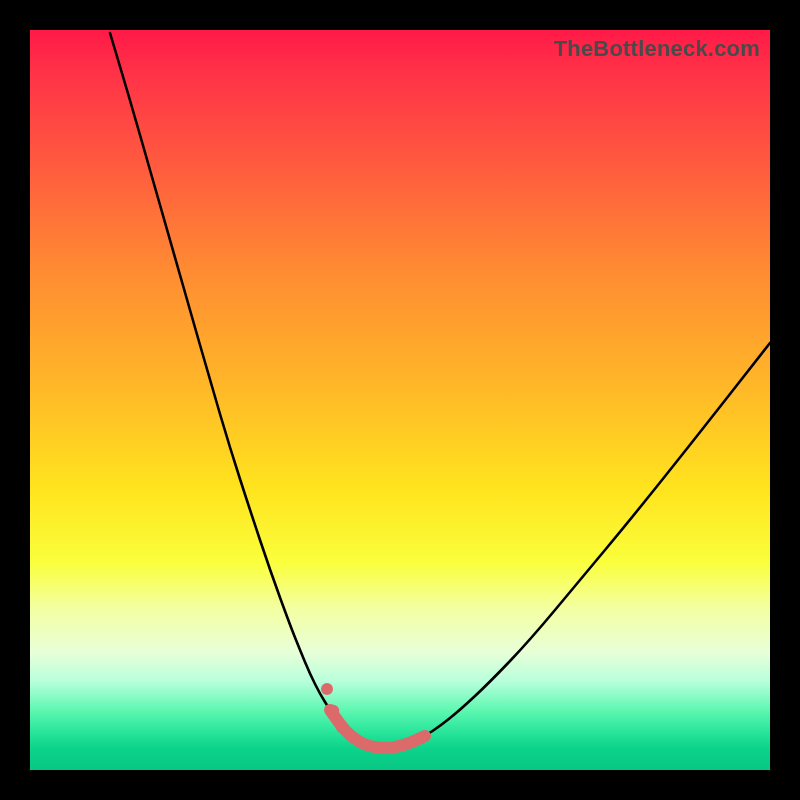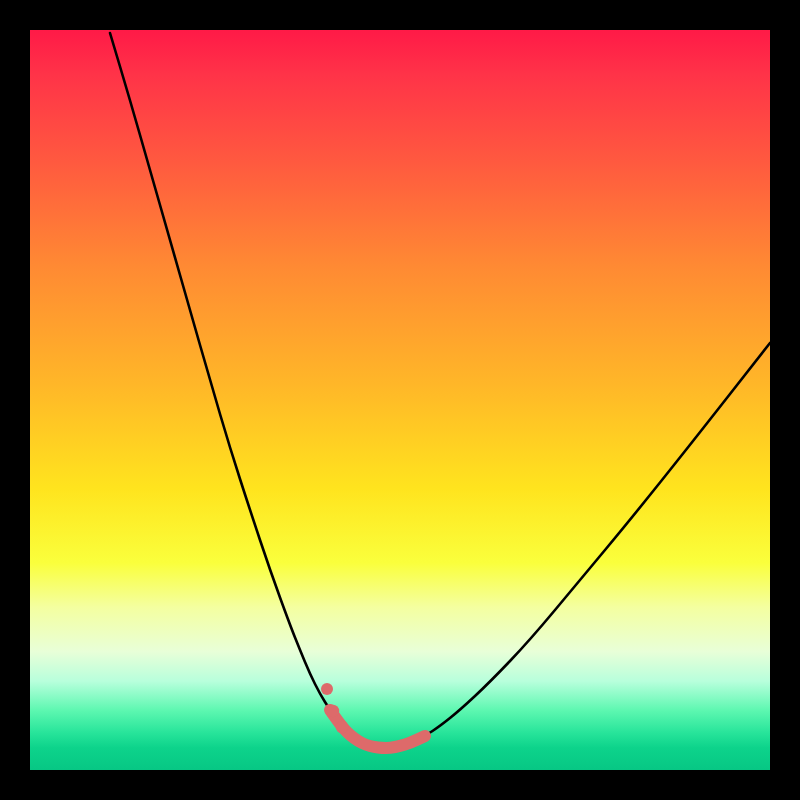--- a/index.html
+++ b/index.html
@@ -54,20 +54,21 @@
     position: absolute;
     inset: 0;
   }
 </style>
 </head>
 <body>
 
 <div class="frame">
   <div class="gradient-bg"></div>
 
+  <div class="watermark">TheBottleneck.com</div>
 
   <svg class="curve-layer" viewBox="0 0 740 740" preserveAspectRatio="none">
     <g>
       <path id="black-curve-path" fill="none" stroke="#000000" stroke-width="2.6" stroke-linecap="round" stroke-linejoin="round" d="M 80 3 Q 80 3 90 36.5 Q 100 70 110 105 Q 120 140 130 175 Q 140 210 150 245 Q 160 280 170 315 Q 180 350 190 384 Q 200 418 210 449 Q 220 480 230 510 Q 240 540 250 567.5 Q 260 595 265 607.5 Q 270 620 275 632 Q 280 644 285 654 Q 290 664 295 672 Q 300 680 305 687 Q 310 694 312.5 697 Q 315 700 317.5 702.5 Q 320 705 324 708 Q 328 711 332 713 Q 336 715 340 716 Q 344 717 348 717.5 Q 352 718 356 718 Q 360 718 365 717 Q 370 716 375 714.5 Q 380 713 387.5 709.5 Q 395 706 402.5 701 Q 410 696 420 688 Q 430 680 445 666 Q 460 652 480 631 Q 500 610 525 580 Q 550 550 575 520 Q 600 490 630 452.5 Q 660 415 700 364 T 740 313"></path>
     </g>
     <g>
       <path id="red-highlight-path" fill="none" stroke="#dd6a6a" stroke-width="12" stroke-linecap="round" stroke-linejoin="round" d="M 300 680 Q 300 680 305 687 Q 310 694 312.5 697 Q 315 700 317.5 702.5 Q 320 705 324 708 Q 328 711 332 713 Q 336 715 340 716 Q 344 717 348 717.5 Q 352 718 356 718 Q 360 718 365 717 Q 370 716 375 714.5 Q 380 713 387.5 709.5 T 395 706"></path>
     </g>
     <g id="markers-group">
         <circle cx="297" cy="659" r="6" fill="#dd6a6a"></circle>

